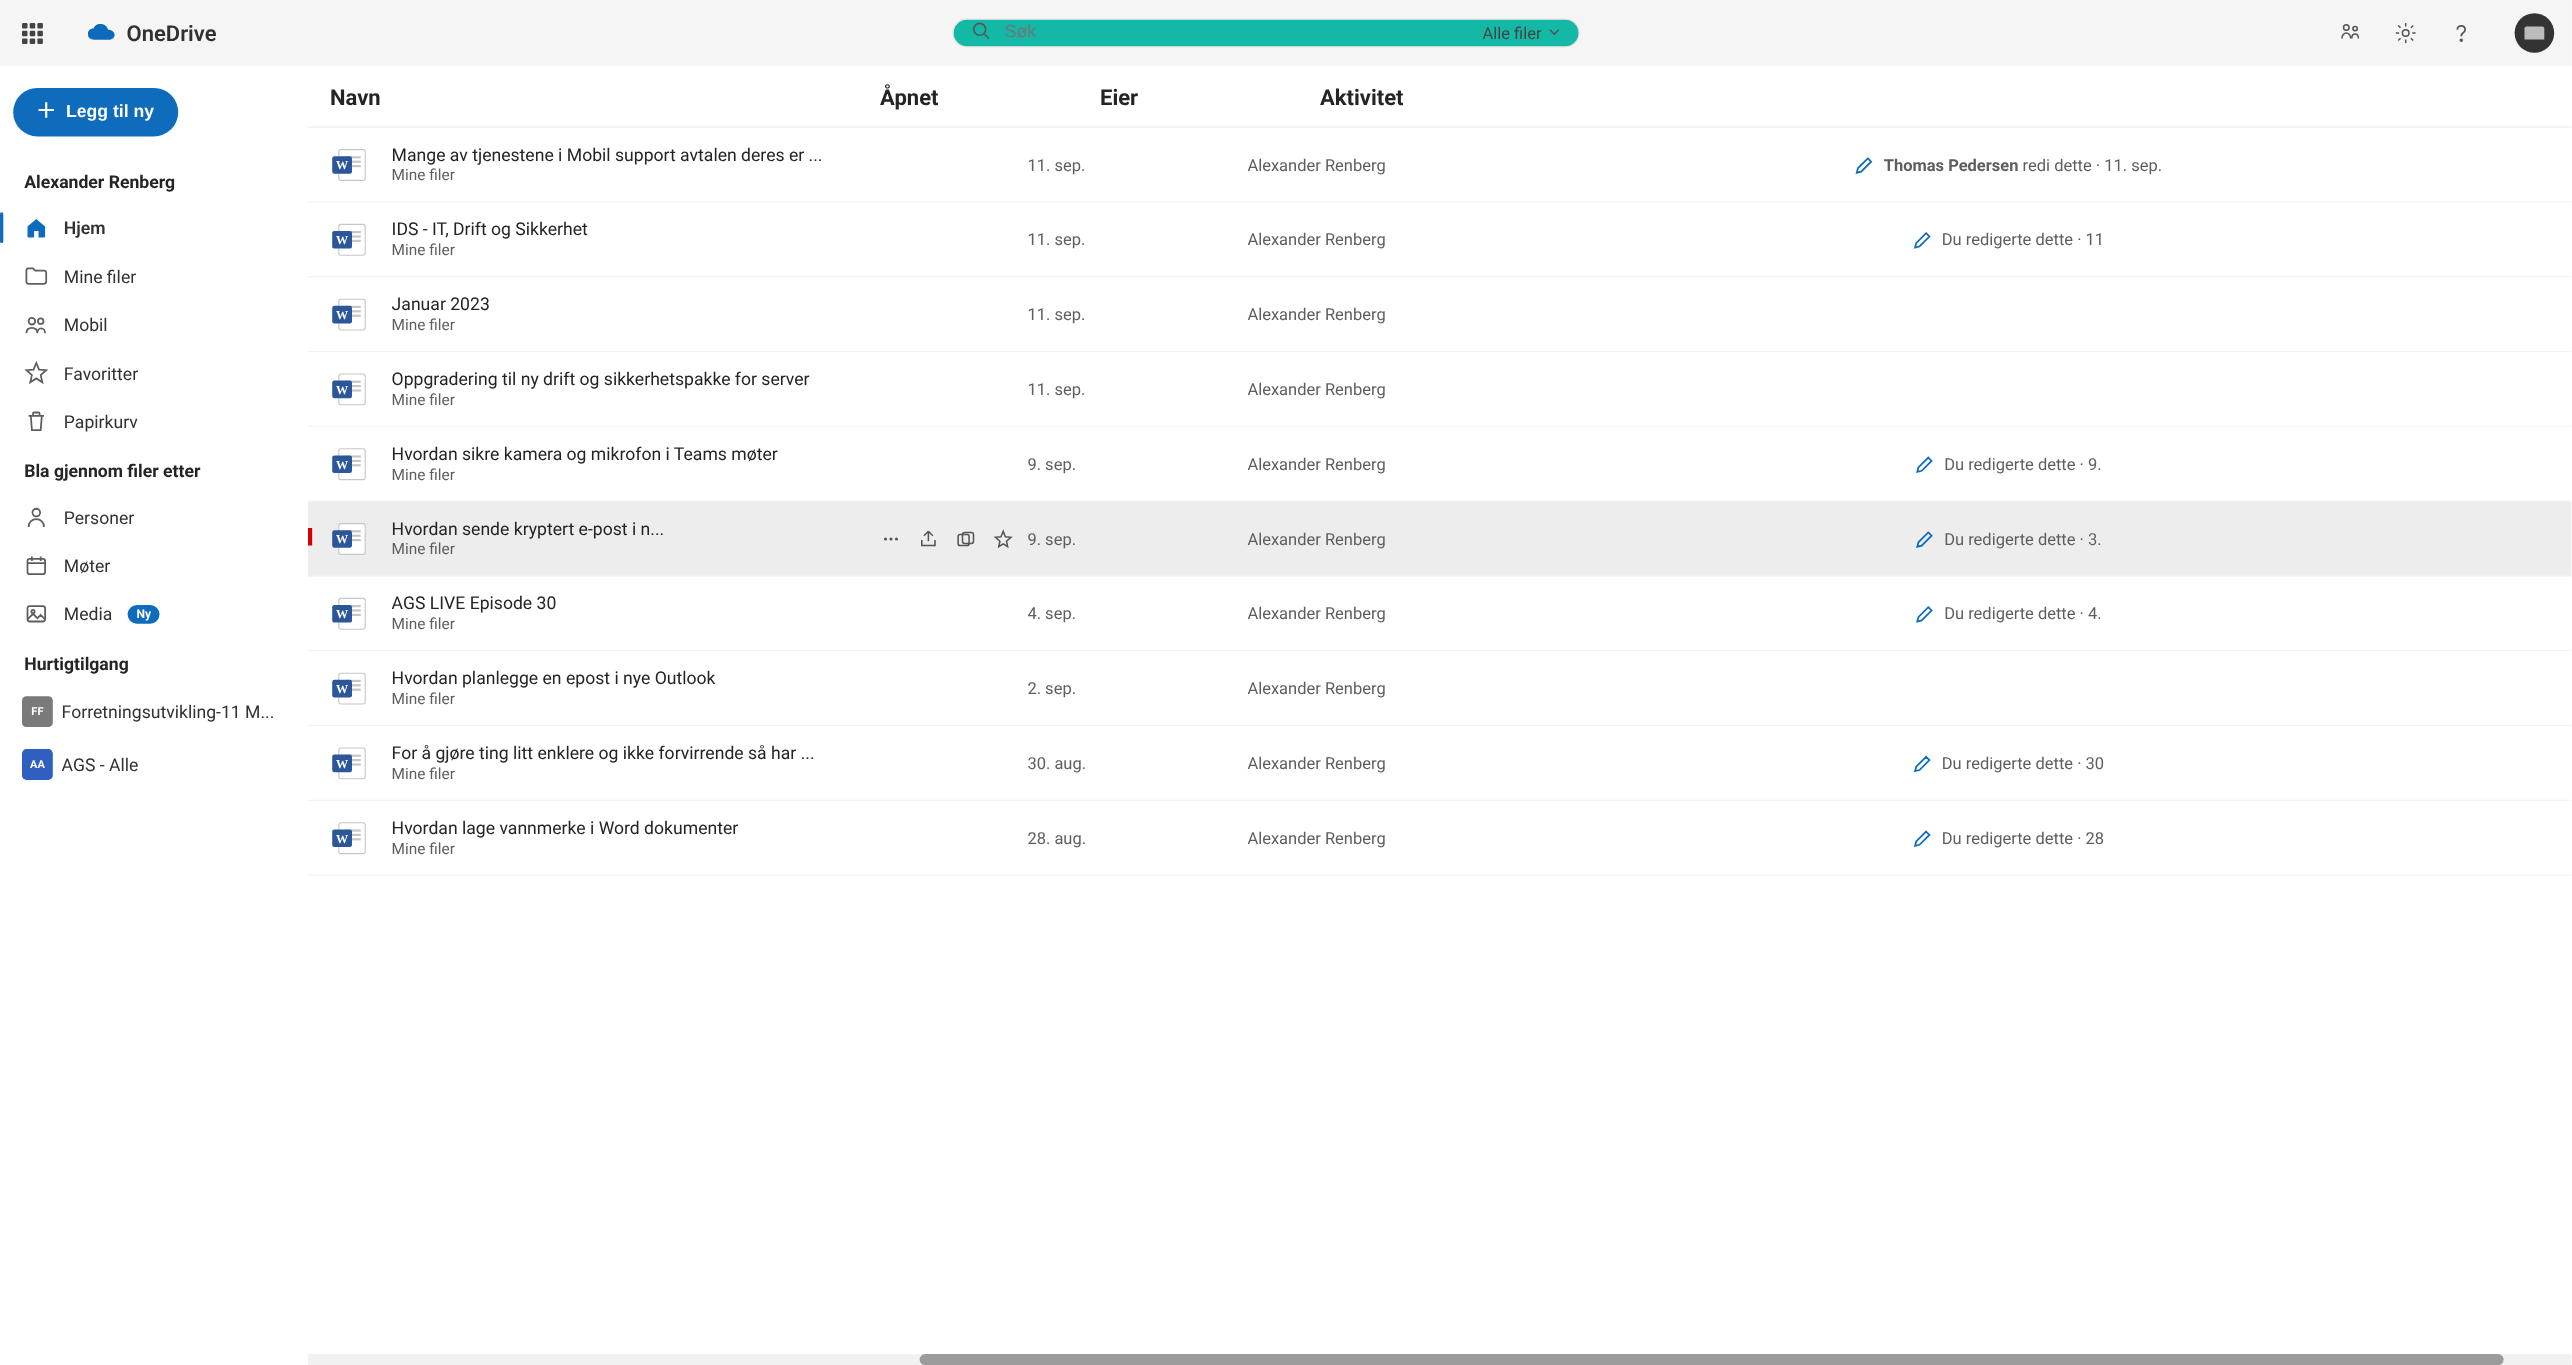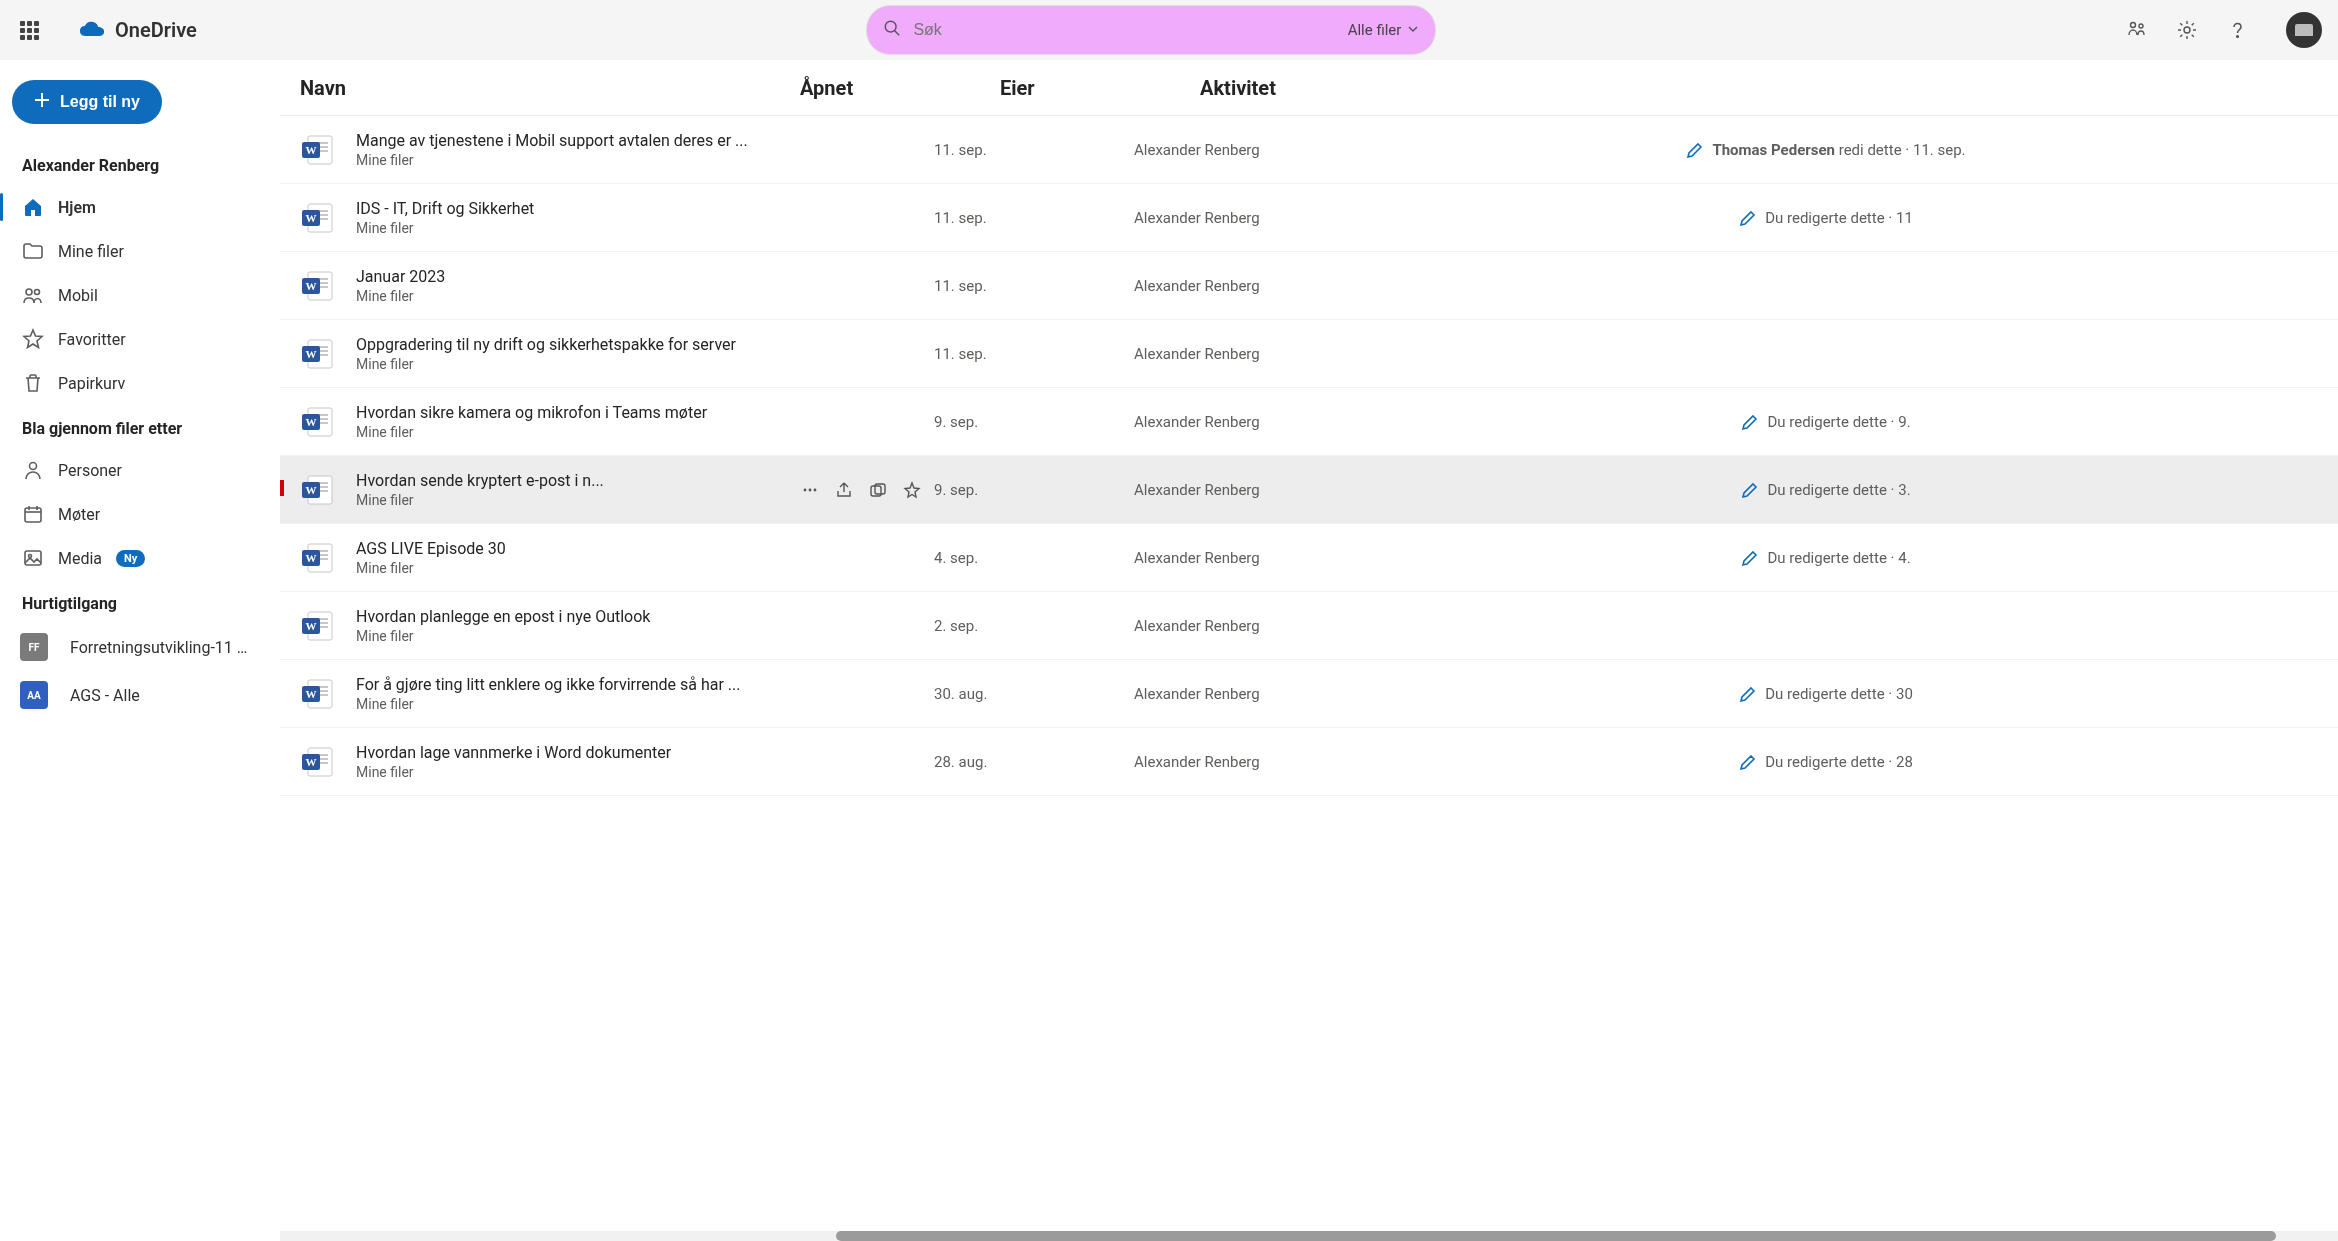--- a/index.html
+++ b/index.html
@@ -6,38 +6,38 @@
   body { font-family: "Segoe UI", -apple-system, BlinkMacSystemFont, Roboto, sans-serif; background: #ffffff; color: #242424; overflow: hidden; }
   .app { display: flex; flex-direction: column; width: 100vw; height: 100vh; border-radius: 26px; }
   .topbar { display: flex; align-items: center; height: 60px; padding: 0 16px; background: #f5f5f5; gap: 16px; }
   .waffle { display: grid; grid-template-columns: repeat(3,5px); grid-template-rows: repeat(3,5px); gap: 2px; padding: 4px; cursor: pointer; }
   .waffle span { width: 5px; height: 5px; background: #444; border-radius: 1px; }
   .brand { display: flex; align-items: center; gap: 10px; margin-left: 20px; }
   .cloud-icon { width: 26px; height: 18px; position: relative; }
   .cloud-icon svg { display:block; }
   .brand-text { font-size: 20px; font-weight: 600; color: #323130; }
   .searchwrap { flex: 1; display:flex; justify-content:center; }
-  .searchbox { display:flex; align-items:center; background:#f0abfc; border:1px solid #e1dfdd; border-radius: 24px; width: 570px; height: 50px; padding: 0 16px; gap: 12px; }
+  .searchbox { display:flex; align-items:center; background:#14b8a6; border:1px solid #e1dfdd; border-radius: 24px; width: 570px; height: 26px; padding: 0 16px; gap: 12px; }
   .searchbox input { flex:1; border:none; outline:none; font-size:16px; color:#333; background:transparent; }
   .scope { display:flex; align-items:center; gap:6px; color:#444; font-size:15px; cursor:pointer;margin-left:40px; }
   .topicons { display:flex; align-items:center; gap: 28px; margin-left: 20px; }
   .topicons .ticon { width: 22px; height: 22px; cursor:pointer; color:#555; display:flex; align-items:center; justify-content:center; }
   .avatar { width: 36px; height: 36px; border-radius:50%; background:#333; display:flex; align-items:center; justify-content:center; overflow:hidden; margin-left: 10px; }
   .avatar-inner { width:18px; height:12px; background:#bbb; border-radius:2px 2px 0 0; }
   .body { display:flex; flex:1; overflow:hidden; }
   .sidebar { width: 280px; padding: 20px 12px; display:flex; flex-direction:column; gap: 2px; background:#fff; }
   .addbtn { display:flex; align-items:center; gap:10px; background:#0f6cbd; color:#fff; border:none; border-radius: 22px; height: 44px; padding: 0 22px; font-size:16px; font-weight:600; cursor:pointer; width:fit-content; margin-bottom: 18px; }
   .section-label { font-size: 16px; font-weight:700; color:#242424; padding: 12px 10px 8px; }
   .navitem { display:flex; align-items:center; gap: 14px; height: 44px; padding: 0 10px; border-radius:4px; cursor:pointer; font-size:16px; color:#323130; position:relative; }
   .navitem.active { font-weight:600; }
   .navitem.active::before { content:""; position:absolute; left:-12px; top:8px; bottom:8px; width:3px; background:#0f6cbd; border-radius:2px; }
   .navitem .nicon { width:22px; height:22px; color:#605e5c; display:flex; align-items:center; justify-content:center; }
   .navitem.active .nicon { color:#0f6cbd; }
   .pill { background:#0f6cbd; color:#fff; font-size:11px; font-weight:700; padding:2px 8px; border-radius:10px; }
-  .qa-item { display:flex; align-items:center; gap:22px; height:48px; padding:0 8px; cursor:pointer; font-size:16px; color:#323130; }
+  .qa-item { display:flex; align-items:center; gap:8px; height:48px; padding:0 8px; cursor:pointer; font-size:16px; color:#323130; }
   .qa-icon { width:28px; height:28px; border-radius:4px; display:flex; align-items:center; justify-content:center; font-size:10px; font-weight:700; color:#fff; }
   .qa-label { flex:1; white-space:nowrap; overflow:hidden; text-overflow:ellipsis; }
   .main { flex:1; background:#fff; display:flex; flex-direction:column; position:relative; overflow:hidden; }
   .colhead { display:flex; align-items:center; height: 56px; padding: 0 20px 0 20px; border-bottom:1px solid #edebe9; font-size:20px; font-weight:700; color:#242424; }
   .col-name { flex: 0 0 500px; }
   .col-opened { flex: 0 0 200px; }
   .col-owner { flex: 0 0 200px; }
   .col-activity { flex: 1; }
   .rows { flex:1; overflow-y:auto; }
   .row { display:flex; align-items:center; min-height: 68px; padding: 8px 20px; border-bottom:1px solid #f3f2f1; cursor:pointer; position:relative; }

